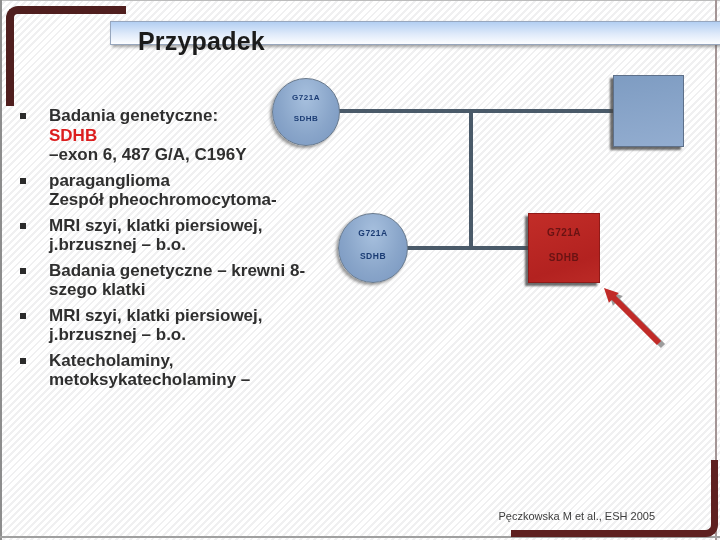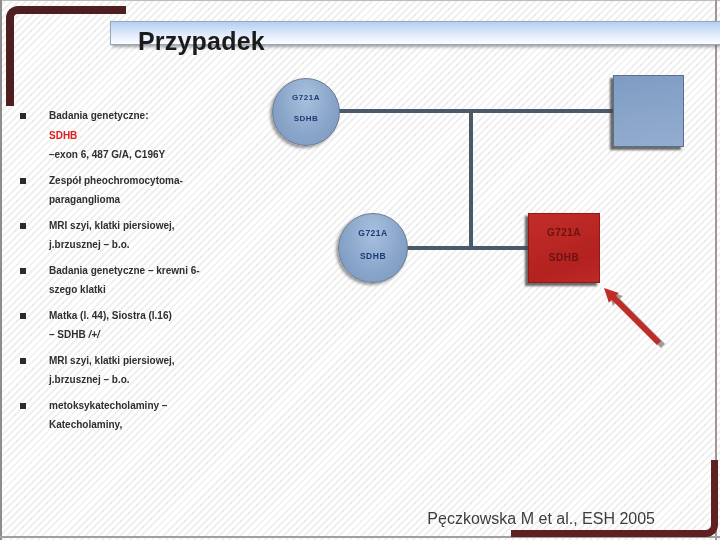--- a/index.html
+++ b/index.html
@@ -43,21 +43,21 @@
   }
 
   
   .bullets{position:absolute;left:18px;top:106px;width:330px;}
   .bullet-item{display:flex;margin-bottom:6px;}
   .bullet-item .marker{
     flex:0 0 auto;width:6px;height:6px;background:#2b2b2b;margin:7px 23px 0 2px;
   }
   .bullet-item .lines{flex:1;}
   .bullet-item .line{
-    font-size:10px;line-height:19.5px;font-weight:bold;color:#2f2f2f;
+    font-size:17px;line-height:19.5px;font-weight:bold;color:#2f2f2f;
   }
   .bullet-item .line span.red{color:#dc1e1e;}
   .bullet-item .line span.italic{font-style:italic;}
 
   
   .pcircle{
     position:absolute;border-radius:50%;
     background:radial-gradient(ellipse at 50% 28%,#a7c0de 0%,#8aa6ca 55%,#7795bf 100%);
     border:1px solid #68798c;
     box-shadow:-2px 2px 3px rgba(70,70,70,.55);
@@ -89,21 +89,21 @@
     padding-top:13px;gap:14px;
   }
   .square-proband .sym-label{
     font-weight:bold;color:#691313;font-size:10px;letter-spacing:.5px;
   }
 
   svg.overlay{position:absolute;left:0;top:0;width:720px;height:540px;pointer-events:none;}
 
   .citation{
     position:absolute;left:0;top:510px;width:655px;text-align:right;
-    font-size:16px;color:#3d3d3d;
+    font-size:11px;color:#3d3d3d;
   }
 </style>
 </head>
 <body>
 
 <div class="edge top"></div>
 <div class="edge left"></div>
 <div class="edge right"></div>
 <div class="edge bottom"></div>
 <div class="bracket-tl"></div>
@@ -118,57 +118,50 @@
       <span class="marker"></span>
       <div class="lines">
         <div class="line"><span>Badania genetyczne:</span></div>
         <div class="line"><span class="red">SDHB</span></div>
         <div class="line"><span>–exon 6, 487 G/A, C196Y</span></div>
       </div>
     </div>
     <div class="bullet-item">
       <span class="marker"></span>
       <div class="lines">
+        <div class="line"><span>paraganglioma</span></div>
         <div class="line"><span>Zespół pheochromocytoma-</span></div>
-        <div class="line"><span>paraganglioma</span></div>
       </div>
     </div>
     <div class="bullet-item">
       <span class="marker"></span>
       <div class="lines">
         <div class="line"><span>MRI szyi, klatki piersiowej,</span></div>
         <div class="line"><span>j.brzusznej – b.o.</span></div>
       </div>
     </div>
     <div class="bullet-item">
       <span class="marker"></span>
       <div class="lines">
-        <div class="line"><span>Badania genetyczne – krewni 6-</span></div>
+        <div class="line"><span>Badania genetyczne – krewni 8-</span></div>
         <div class="line"><span>szego klatki</span></div>
-      </div>
-    </div>
-    <div class="bullet-item">
-      <span class="marker"></span>
-      <div class="lines">
-        <div class="line"><span>Matka (l. 44), Siostra (l.16)</span></div>
-        <div class="line"><span>– SDHB </span><span class="italic">/+/</span></div>
       </div>
     </div>
     <div class="bullet-item">
       <span class="marker"></span>
       <div class="lines">
         <div class="line"><span>MRI szyi, klatki piersiowej,</span></div>
         <div class="line"><span>j.brzusznej – b.o.</span></div>
       </div>
     </div>
     <div class="bullet-item">
       <span class="marker"></span>
       <div class="lines">
+        <div class="line"><span>Katecholaminy,</span></div>
         <div class="line"><span>metoksykatecholaminy –</span></div>
-        <div class="line"><span>Katecholaminy,</span></div>
       </div>
     </div>
   </div>
 
 <svg class="overlay" viewBox="0 0 720 540" xmlns="http://www.w3.org/2000/svg">
 
   <line x1="338" y1="111" x2="614" y2="111" stroke="#4a5a69" stroke-width="4"></line>
 
   <line x1="471" y1="111" x2="471" y2="248" stroke="#4a5a69" stroke-width="4"></line>
 

